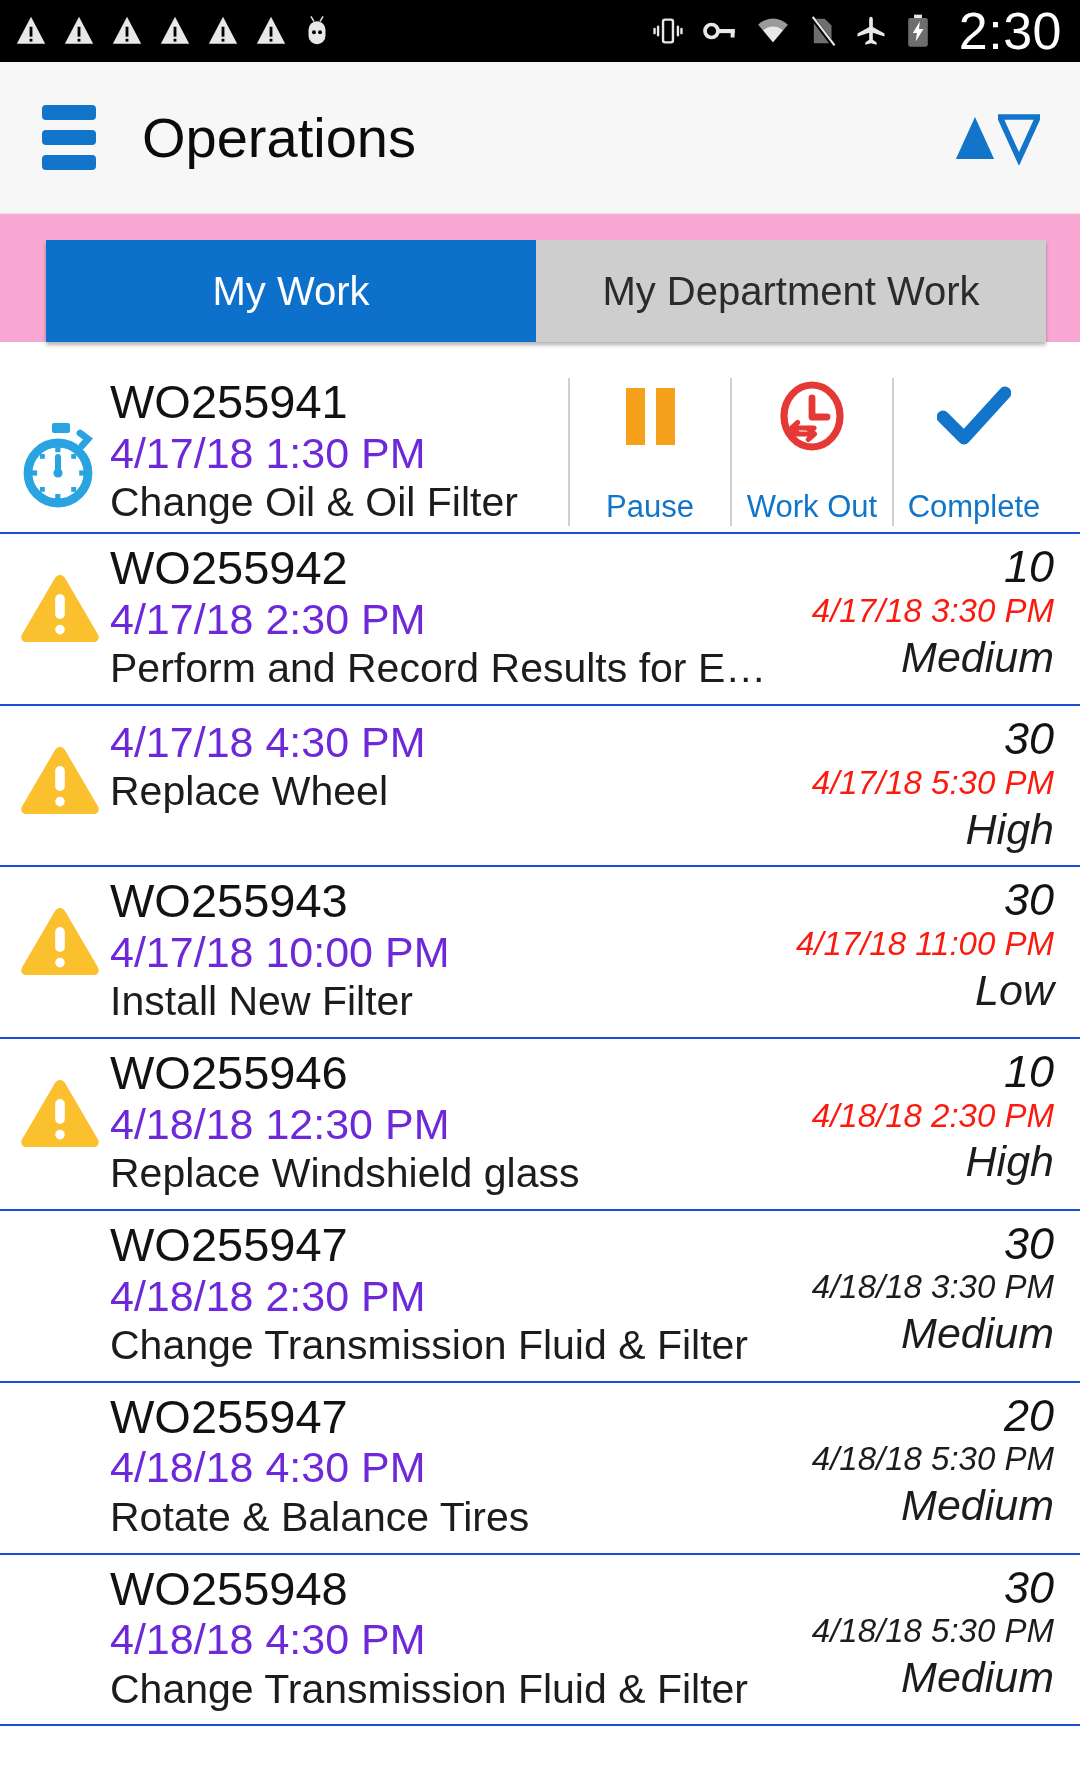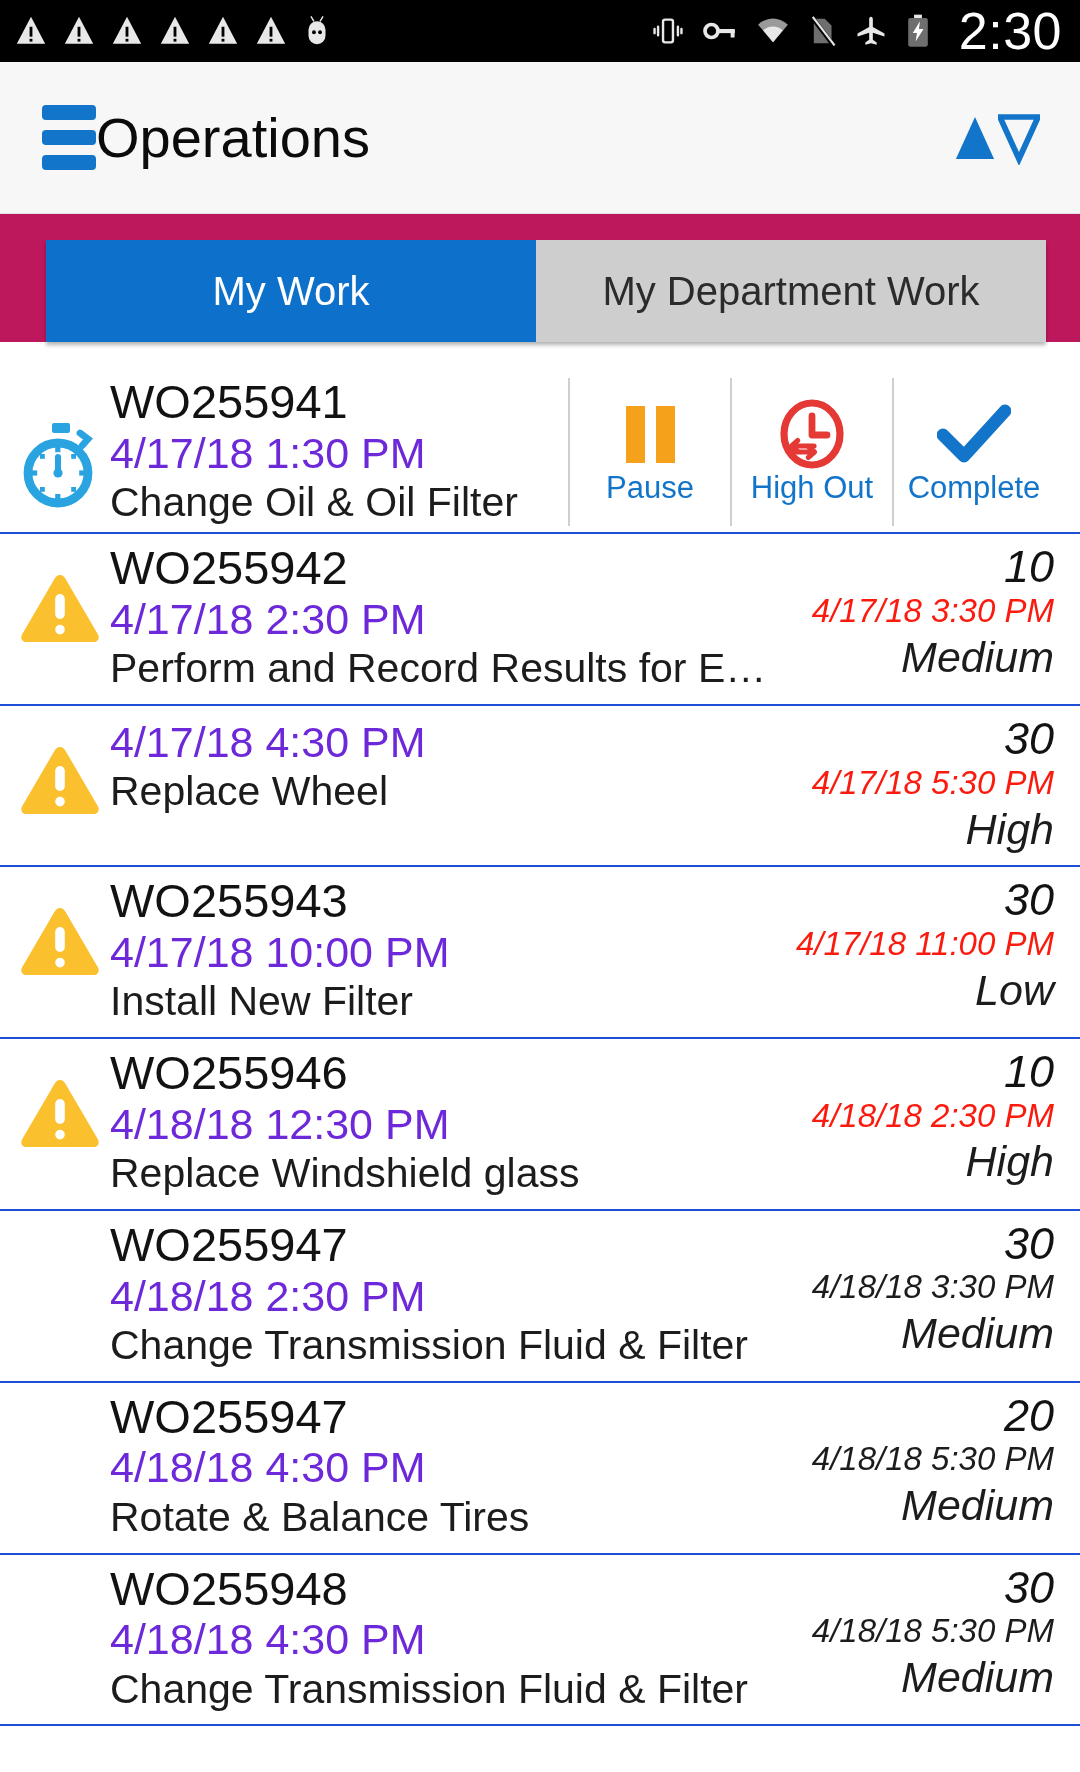--- a/index.html
+++ b/index.html
@@ -27,26 +27,26 @@
   .appbar{
     height:152px; background:#f7f7f7;
     display:flex; align-items:center;
     padding:0 40px 0 42px;
     border-bottom:1px solid #e3e3e3;
   }
   .hamburger{ width:54px; display:flex; flex-direction:column; gap:10px; cursor:pointer; }
   .hamburger span{ display:block; height:15px; border-radius:4px; background:#1275c9; }
   .app-title{
     font-size:56px; color:#0b0b0b; font-weight:400;
-    flex:1; line-height:1; white-space:nowrap;
+    margin-left:46px; flex:1; line-height:1; white-space:nowrap;
   }
   .sort-icon{ display:flex; align-items:center; gap:2px; cursor:pointer; }
 
   
-  .tabwrap{ padding:26px 34px 0 46px; background:#be185d; }
+  .tabwrap{ padding:26px 34px 0 46px; background:#f9a8d4; }
   .tabs{
     display:flex; height:102px;
     box-shadow:0 3px 4px rgba(0,0,0,.30);
   }
   .tab{
     flex:0 0 auto; display:flex; align-items:center; justify-content:center;
     font-size:40px; cursor:pointer; user-select:none;
   }
   .tab.active{ background:#0d70ca; color:#ffffff; width:490px; }
   .tab.inactive{ background:#cecece; color:#2b2b2b; width:auto; flex:1; }
@@ -78,21 +78,21 @@
   .wo-dur{ font-size:45px; color:#121212; line-height:1.04; }
   .wo-due{ font-size:33px; line-height:1.12; margin-top:2px; color:#1c1c1c; }
   .wo-due.overdue{ color:#fb1b0e; }
   .wo-prio{ font-size:43px; color:#1c1c1c; line-height:1.12; margin-top:3px; }
 
   
   .row.actions-row{ align-items:center; padding-top:6px; padding-bottom:6px; }
   .actions{ display:flex; align-items:stretch; flex:0 0 auto; }
   .action{
     width:162px; display:flex; flex-direction:column;
-    align-items:center; justify-content:center; gap:6px;
+    align-items:center; justify-content:space-between; gap:6px;
     border-left:2px solid #cfcfcf; cursor:pointer; padding:6px 0 4px 0;
     min-height:130px;
   }
   .action-label{ font-size:31px; color:#1275c9; line-height:1; }
   .action-glyph{ height:64px; display:flex; align-items:center; justify-content:center; }
   .pause-glyph{ display:flex; gap:11px; }
   .pause-glyph i{ display:block; width:19px; height:57px; background:#f5a11b; }
 </style>
 </head>
 <body>
@@ -230,21 +230,21 @@
       </div>
       <div class="action">
         <span class="action-glyph">
               <svg width="68" height="70" viewBox="0 0 34 35">
     <ellipse cx="17" cy="17.5" rx="14" ry="15.5" fill="none" stroke="#e53935" stroke-width="3.6"></ellipse>
     <path d="M17 8.5 V18 H24.5" stroke="#e53935" stroke-width="3.4" fill="none" stroke-linecap="round" stroke-linejoin="round"></path>
     <path d="M7 23.5 h11 M9.8 20.8 l-3 2.7 3 2.7" stroke="#e53935" stroke-width="2.6" fill="none" stroke-linecap="round" stroke-linejoin="round"></path>
     <path d="M18 26.5 h-11 M15.2 29.2 l3-2.7 -3-2.7" stroke="#e53935" stroke-width="2.6" fill="none" stroke-linecap="round" stroke-linejoin="round"></path>
   </svg>
             </span>
-        <span class="action-label">High Out</span>
+        <span class="action-label">Work Out</span>
       </div>
       <div class="action">
         <span class="action-glyph">
               <svg width="74" height="62" viewBox="0 0 37 31">
     <path d="M3 16 L13.5 26.5 L34 4" stroke="#1275c9" stroke-width="6.4" fill="none" stroke-linecap="round" stroke-linejoin="round"></path>
   </svg>
             </span>
         <span class="action-label">Complete</span>
       </div>
     </div>

